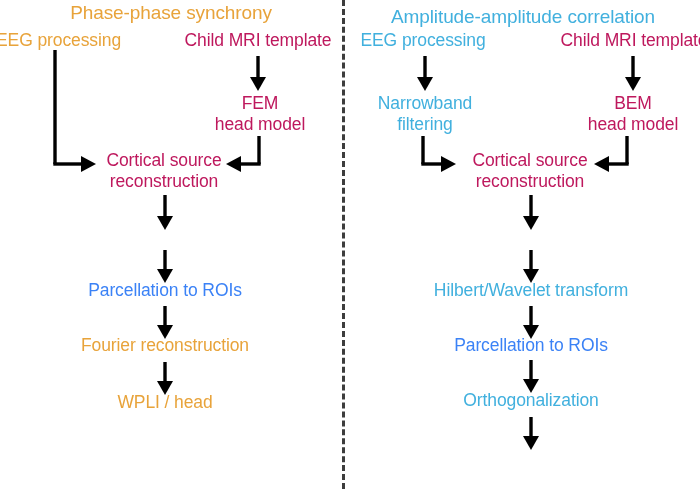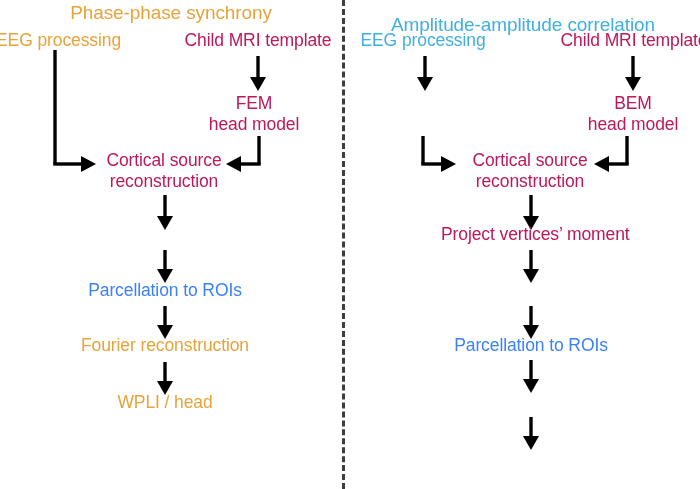--- a/index.html
+++ b/index.html
@@ -73,21 +73,21 @@
 
   <div class="node c-orange" style="left:-4px; top:30px; width:124px;">EEG processing</div>
 
   <div class="node c-black" style="left:178px; top:30px; width:160px;">Child MRI template</div>
 
   <svg class="arrow" style="left:245px; top:56px;" width="26" height="36">
     <line x1="13" y1="0" x2="13" y2="24"></line>
     <polygon points="5,21 21,21 13,35"></polygon>
   </svg>
 
-  <div class="node two-line c-black" style="left:194px; top:93px; width:120px;">
+  <div class="node two-line c-black" style="left:200px; top:93px; width:120px;">
     <span>FEM</span><br>
     <span>head model</span>
   </div>
 
   <svg class="conn" style="left:46px; top:50px;" width="60" height="126">
     <line x1="9" y1="0" x2="9" y2="114"></line>
     <line x1="7.3" y1="114" x2="38" y2="114"></line>
     <polygon points="35,106 35,122 50,114"></polygon>
   </svg>
 
@@ -122,36 +122,40 @@
 
   <div class="node c-orange" style="left:75px; top:335px; width:180px;">Fourier reconstruction</div>
 
   <svg class="arrow" style="left:152px; top:362px;" width="26" height="34">
     <line x1="13" y1="0" x2="13" y2="22"></line>
     <polygon points="5,19 21,19 13,33"></polygon>
   </svg>
 
   <div class="node c-orange" style="left:85px; top:392px; width:160px;">WPLI / head</div>
 
-  <div class="node title c-blue" style="left:346px; top:14px; width:354px;">Amplitude-amplitude correlation</div>
+  <div class="node title c-blue" style="left:346px; top:6px; width:354px;">Amplitude-amplitude correlation</div>
 
   <div class="node c-blue" style="left:358px; top:30px; width:130px;">EEG processing</div>
 
   <div class="node c-black" style="left:560px; top:30px; width:148px;">Child MRI template</div>
 
   <svg class="arrow" style="left:412px; top:56px;" width="26" height="36">
     <line x1="13" y1="0" x2="13" y2="24"></line>
     <polygon points="5,21 21,21 13,35"></polygon>
   </svg>
 
   <svg class="arrow" style="left:620px; top:56px;" width="26" height="36">
     <line x1="13" y1="0" x2="13" y2="24"></line>
     <polygon points="5,21 21,21 13,35"></polygon>
   </svg>
 
+  <div class="node two-line c-blue" style="left:365px; top:93px; width:120px;">
+    <span>Narrowband</span><br>
+    <span>filtering</span>
+  </div>
 
   <div class="node two-line c-black" style="left:573px; top:93px; width:120px;">
     <span>BEM</span><br>
     <span>head model</span>
   </div>
 
   <svg class="conn" style="left:414px; top:136px;" width="50" height="40">
     <line x1="9" y1="0" x2="9" y2="28"></line>
     <line x1="7.3" y1="28" x2="30" y2="28"></line>
     <polygon points="27,20 27,36 42,28"></polygon>
@@ -166,40 +170,41 @@
   <div class="node two-line c-black" style="left:466px; top:150px; width:128px;">
     <span>Cortical source</span><br>
     <span>reconstruction</span>
   </div>
 
   <svg class="arrow" style="left:518px; top:195px;" width="26" height="36">
     <line x1="13" y1="0" x2="13" y2="24"></line>
     <polygon points="5,21 21,21 13,35"></polygon>
   </svg>
 
-  <div class="node c-black" style="left:441px; top:224px; width:180px;">Project vertices’ moment</div>
 
   <svg class="arrow" style="left:518px; top:250px;" width="26" height="34">
     <line x1="13" y1="0" x2="13" y2="22"></line>
     <polygon points="5,19 21,19 13,33"></polygon>
   </svg>
 
+  <div class="node c-blue" style="left:431px; top:280px; width:200px;">Hilbert/Wavelet transform</div>
 
   <svg class="arrow" style="left:518px; top:306px;" width="26" height="34">
     <line x1="13" y1="0" x2="13" y2="22"></line>
     <polygon points="5,19 21,19 13,33"></polygon>
   </svg>
 
   <div class="node c-grey" style="left:451px; top:335px; width:160px;">Parcellation to ROIs</div>
 
   <svg class="arrow" style="left:518px; top:360px;" width="26" height="34">
     <line x1="13" y1="0" x2="13" y2="22"></line>
     <polygon points="5,19 21,19 13,33"></polygon>
   </svg>
 
+  <div class="node c-blue" style="left:451px; top:390px; width:160px;">Orthogonalization</div>
 
   <svg class="arrow" style="left:518px; top:417px;" width="26" height="34">
     <line x1="13" y1="0" x2="13" y2="22"></line>
     <polygon points="5,19 21,19 13,33"></polygon>
   </svg>
 
 
 </div>
 
 </body></html>

